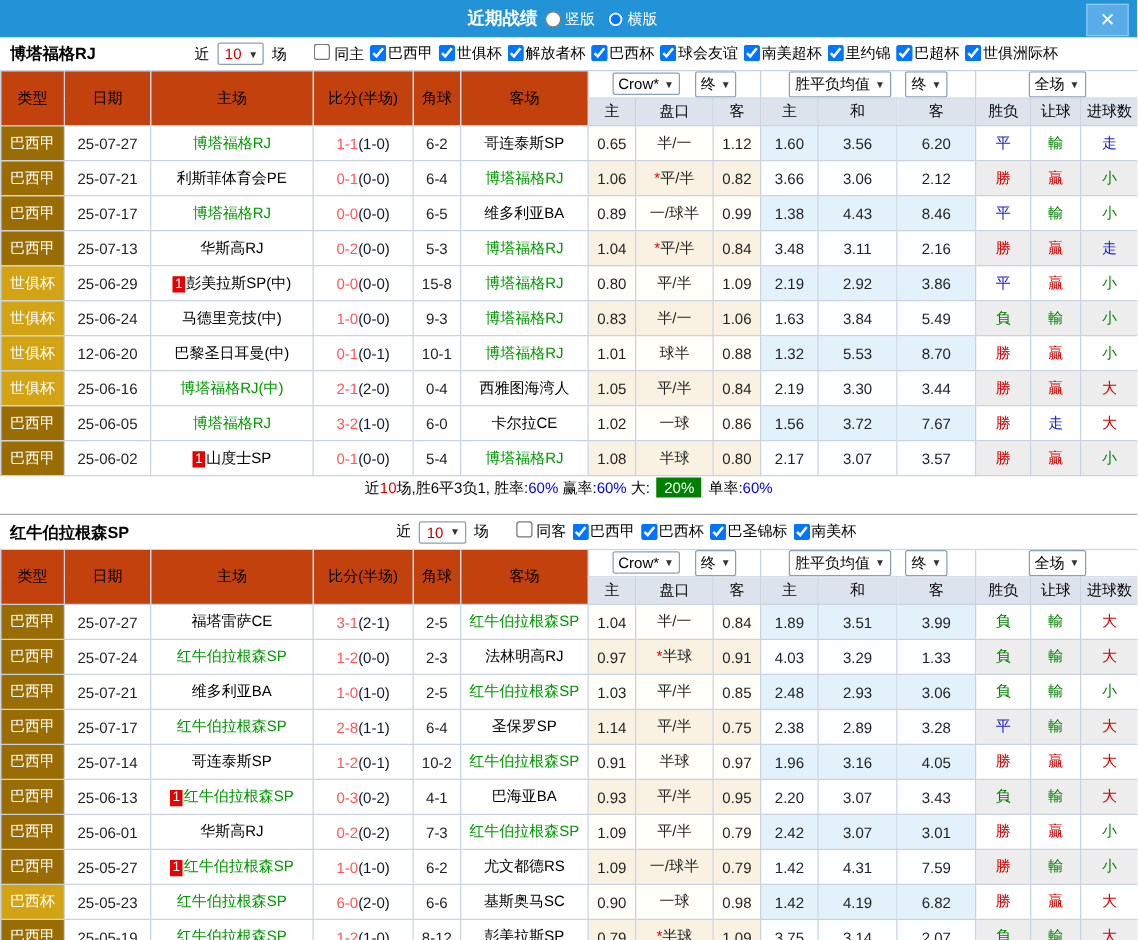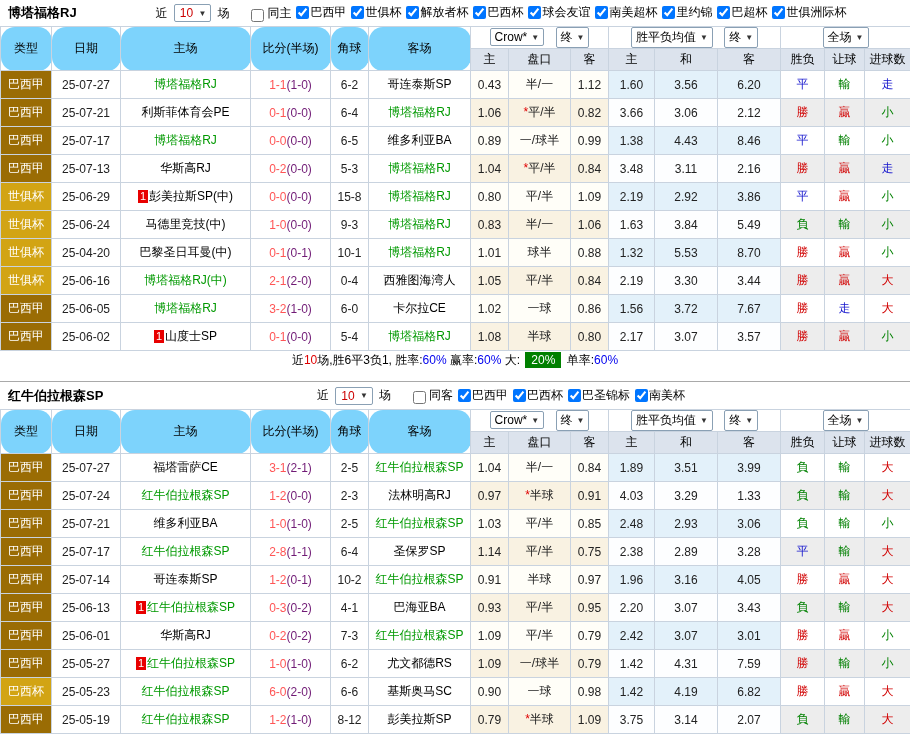--- a/index.html
+++ b/index.html
@@ -15,44 +15,44 @@
   .close-btn{position:absolute;right:7px;top:3px;width:32px;height:24px;background:#58ace8;border:1px solid #8fc9f2;color:#fff;font-size:15px;display:flex;align-items:center;justify-content:center;cursor:pointer;}
 
   
   .filter-row{height:26px;display:flex;align-items:center;position:relative;font-size:12px;background:#fff;}
   .filter-row.second{height:27px;border-top:1px solid #a9a9a9;}
   .team-title{position:absolute;left:8px;font-size:13px;font-weight:bold;color:#000;}
   .filter-mid{margin:0 auto;position:relative;left:45px;display:flex;align-items:center;white-space:nowrap;}
   .filter-mid .lbl{margin:0 2px;}
   .cb{display:inline-flex;align-items:center;margin-left:5px;}
   .cb input{margin:0 1px 0 0;width:13px;height:13px;}
-  .same-cb{display:inline-flex;align-items:flex-end;margin-left:20px;}
+  .same-cb{display:inline-flex;align-items:flex-start;margin-left:20px;}
   .same-cb input{margin:0 3px 0 0;width:13px;height:13px;}
 
   
   .sel{display:inline-flex;align-items:center;background:#fff;border:1px solid #8aa0b4;border-radius:2px;padding:1px 4px;font-size:12px;color:#000;margin:0 4px;cursor:pointer;white-space:nowrap;}
   .sel .arrow{font-size:8px;margin-left:4px;color:#333;}
   .sel .count{color:#c00;min-width:16px;text-align:center;}
 
   
   table.grid{border-collapse:collapse;table-layout:fixed;width:910px;}
   table.grid th,table.grid td{border:1px solid #c9d3df;text-align:center;padding:0;font-weight:normal;overflow:hidden;white-space:nowrap;}
   thead .h1{height:22px;background:#fff;font-size:12px;}
   thead .h2 th{height:21px;background:#dce3ed;font-size:12px;color:#000;}
-  thead th.span2{background:#7dd3fc;font-size:12px;border-radius:14px;}
+  thead th.span2{background:#c2410c;font-size:12px;}
   tbody td{height:27px;font-size:12px;color:#222;background:#fff;}
 
   td.type-dark{background:#9a6c04;color:#fff;}
   td.type-light{background:#d2a414;color:#fff;}
 
   .tname{color:#000;cursor:pointer;}
   .tname.green{color:#009900;}
   .badge{display:inline-block;background:#e80000;color:#fff;font-size:11px;line-height:13px;padding:0 2px;margin-right:1px;}
   .sc{color:#ff5555;}
-  .half{color:#701a75;margin-top:48px;}
+  .half{color:#0f172a;margin-top:48px;}
   .star{color:#e00000;}
 
   
   tbody tr:nth-child(odd) td.hc{background:#fffef8;}
   tbody tr:nth-child(even) td.hc{background:#f9f2e2;}
   tbody tr:nth-child(odd) td.mean{background:#e3f1fa;}
   tbody tr:nth-child(even) td.mean{background:#fdfeff;}
   tbody tr:nth-child(odd) td.res{background:#fff;}
   tbody tr:nth-child(even) td.res{background:#ededed;}
 
@@ -67,20 +67,36 @@
   .seg-r{color:#e00000;white-space:pre;}
   .seg-b{color:#0000ee;white-space:pre;}
   .seg-gbox{background:#008000;color:#fff;padding:1px 6px;margin:0 2px;}
   .gap{height:12px;}
 </style>
 </head>
 <body>
 
 <div class="app">
 
+  <div class="titlebar">
+    <span class="bar-title">近期战绩</span>
+    <span class="radios">
+      <label>
+        <input type="radio" name="layout" style="">
+        <span>竖版</span>
+      </label>
+      <label>
+        <input type="radio" name="layout" checked="" style="">
+        <span>横版</span>
+      </label>
+    </span>
+    <div class="close-btn">
+      <span>✕</span>
+    </div>
+  </div>
 
   <div class="filter-row">
     <span class="team-title">博塔福格RJ</span>
     <div class="filter-mid">
       <span class="lbl">近</span>
       <span class="sel">
         <span class="count">10</span>
         <span class="arrow">▼</span>
       </span>
       <span class="lbl">场</span>
@@ -185,21 +201,21 @@
       </tr>
     </thead>
     <tbody>
         <tr>
     <td class="type-dark">巴西甲</td>
     <td>25-07-27</td>
     <td><span class="tname green">博塔福格RJ</span></td>
     <td><span class="sc">1-1</span><span class="half">(1-0)</span></td>
     <td>6-2</td>
     <td><span class="tname">哥连泰斯SP</span></td>
-    <td class="hc">0.43</td>
+    <td class="hc">0.65</td>
     <td class="hc"><span>半/一</span></td>
     <td class="hc">1.12</td>
     <td class="mean">1.60</td>
     <td class="mean">3.56</td>
     <td class="mean">6.20</td>
     <td class="res t-b">平</td>
     <td class="res t-g">輸</td>
     <td class="res t-b">走</td>
   </tr>
         <tr>
@@ -282,21 +298,21 @@
     <td class="hc">1.06</td>
     <td class="mean">1.63</td>
     <td class="mean">3.84</td>
     <td class="mean">5.49</td>
     <td class="res t-g">負</td>
     <td class="res t-g">輸</td>
     <td class="res t-g">小</td>
   </tr>
         <tr>
     <td class="type-light">世俱杯</td>
-    <td>25-04-20</td>
+    <td>12-06-20</td>
     <td><span class="tname">巴黎圣日耳曼(中)</span></td>
     <td><span class="sc">0-1</span><span class="half">(0-1)</span></td>
     <td>10-1</td>
     <td><span class="tname green">博塔福格RJ</span></td>
     <td class="hc">1.01</td>
     <td class="hc"><span>球半</span></td>
     <td class="hc">0.88</td>
     <td class="mean">1.32</td>
     <td class="mean">5.53</td>
     <td class="mean">8.70</td>

